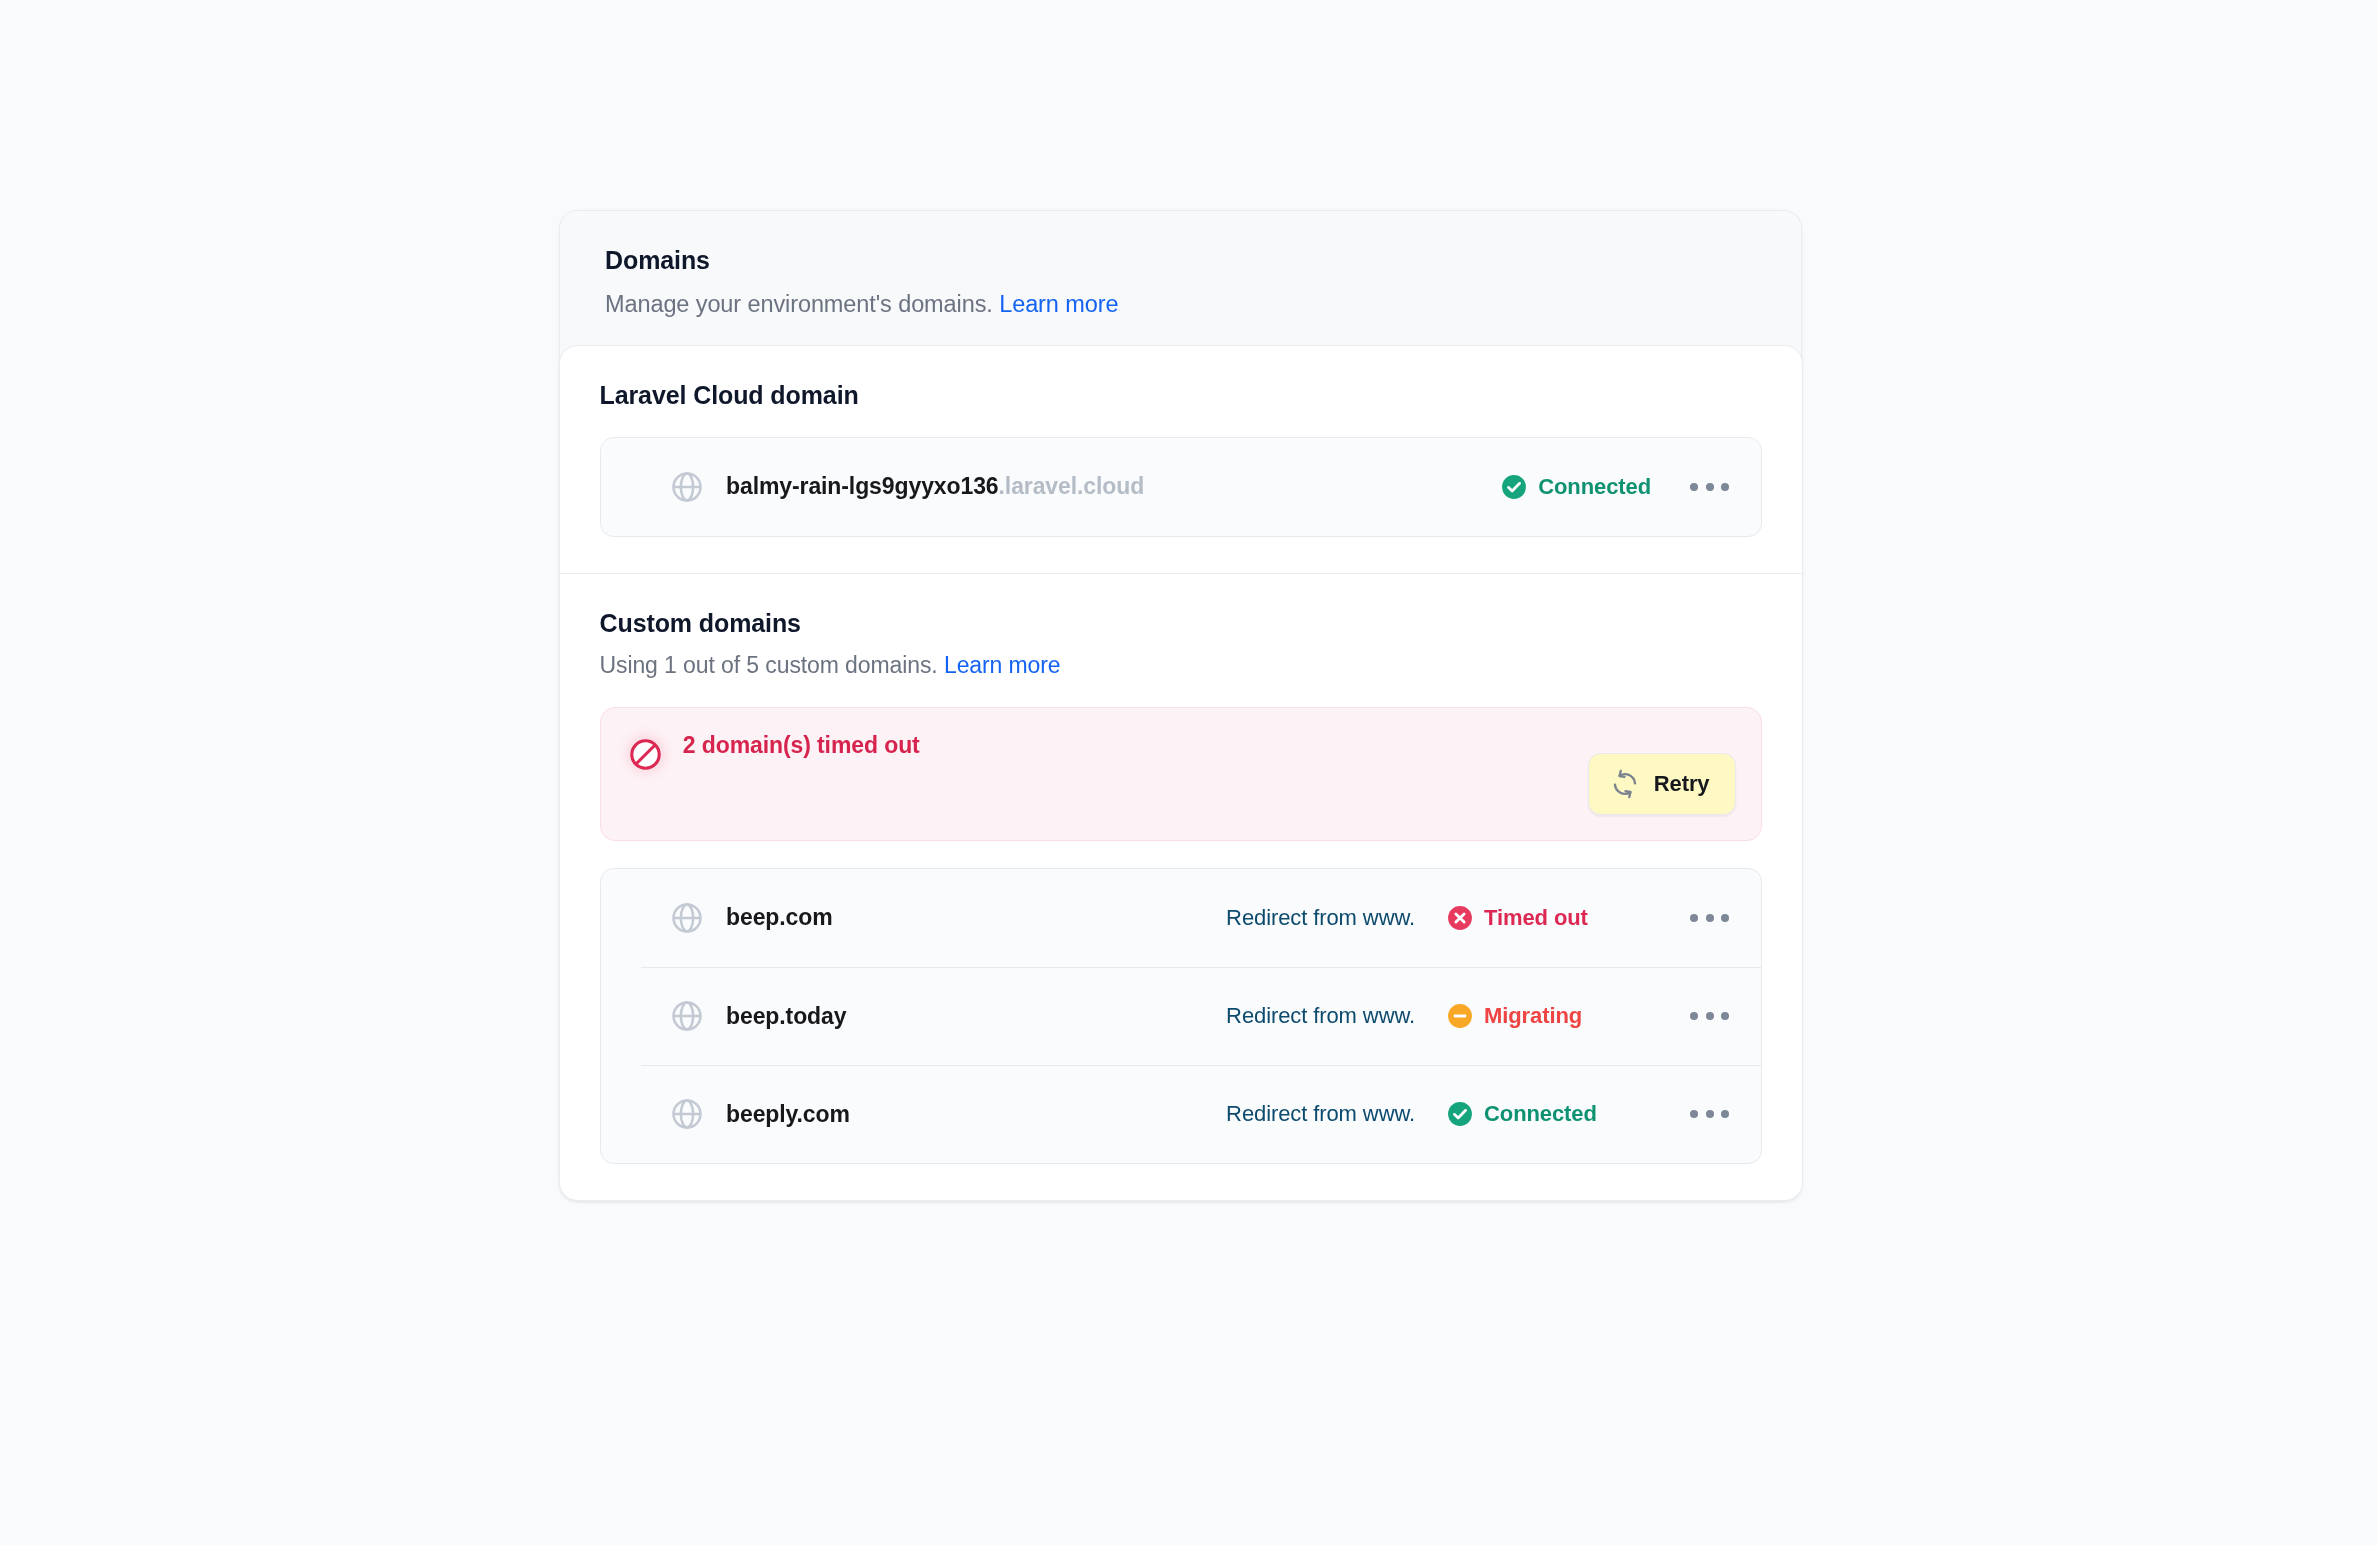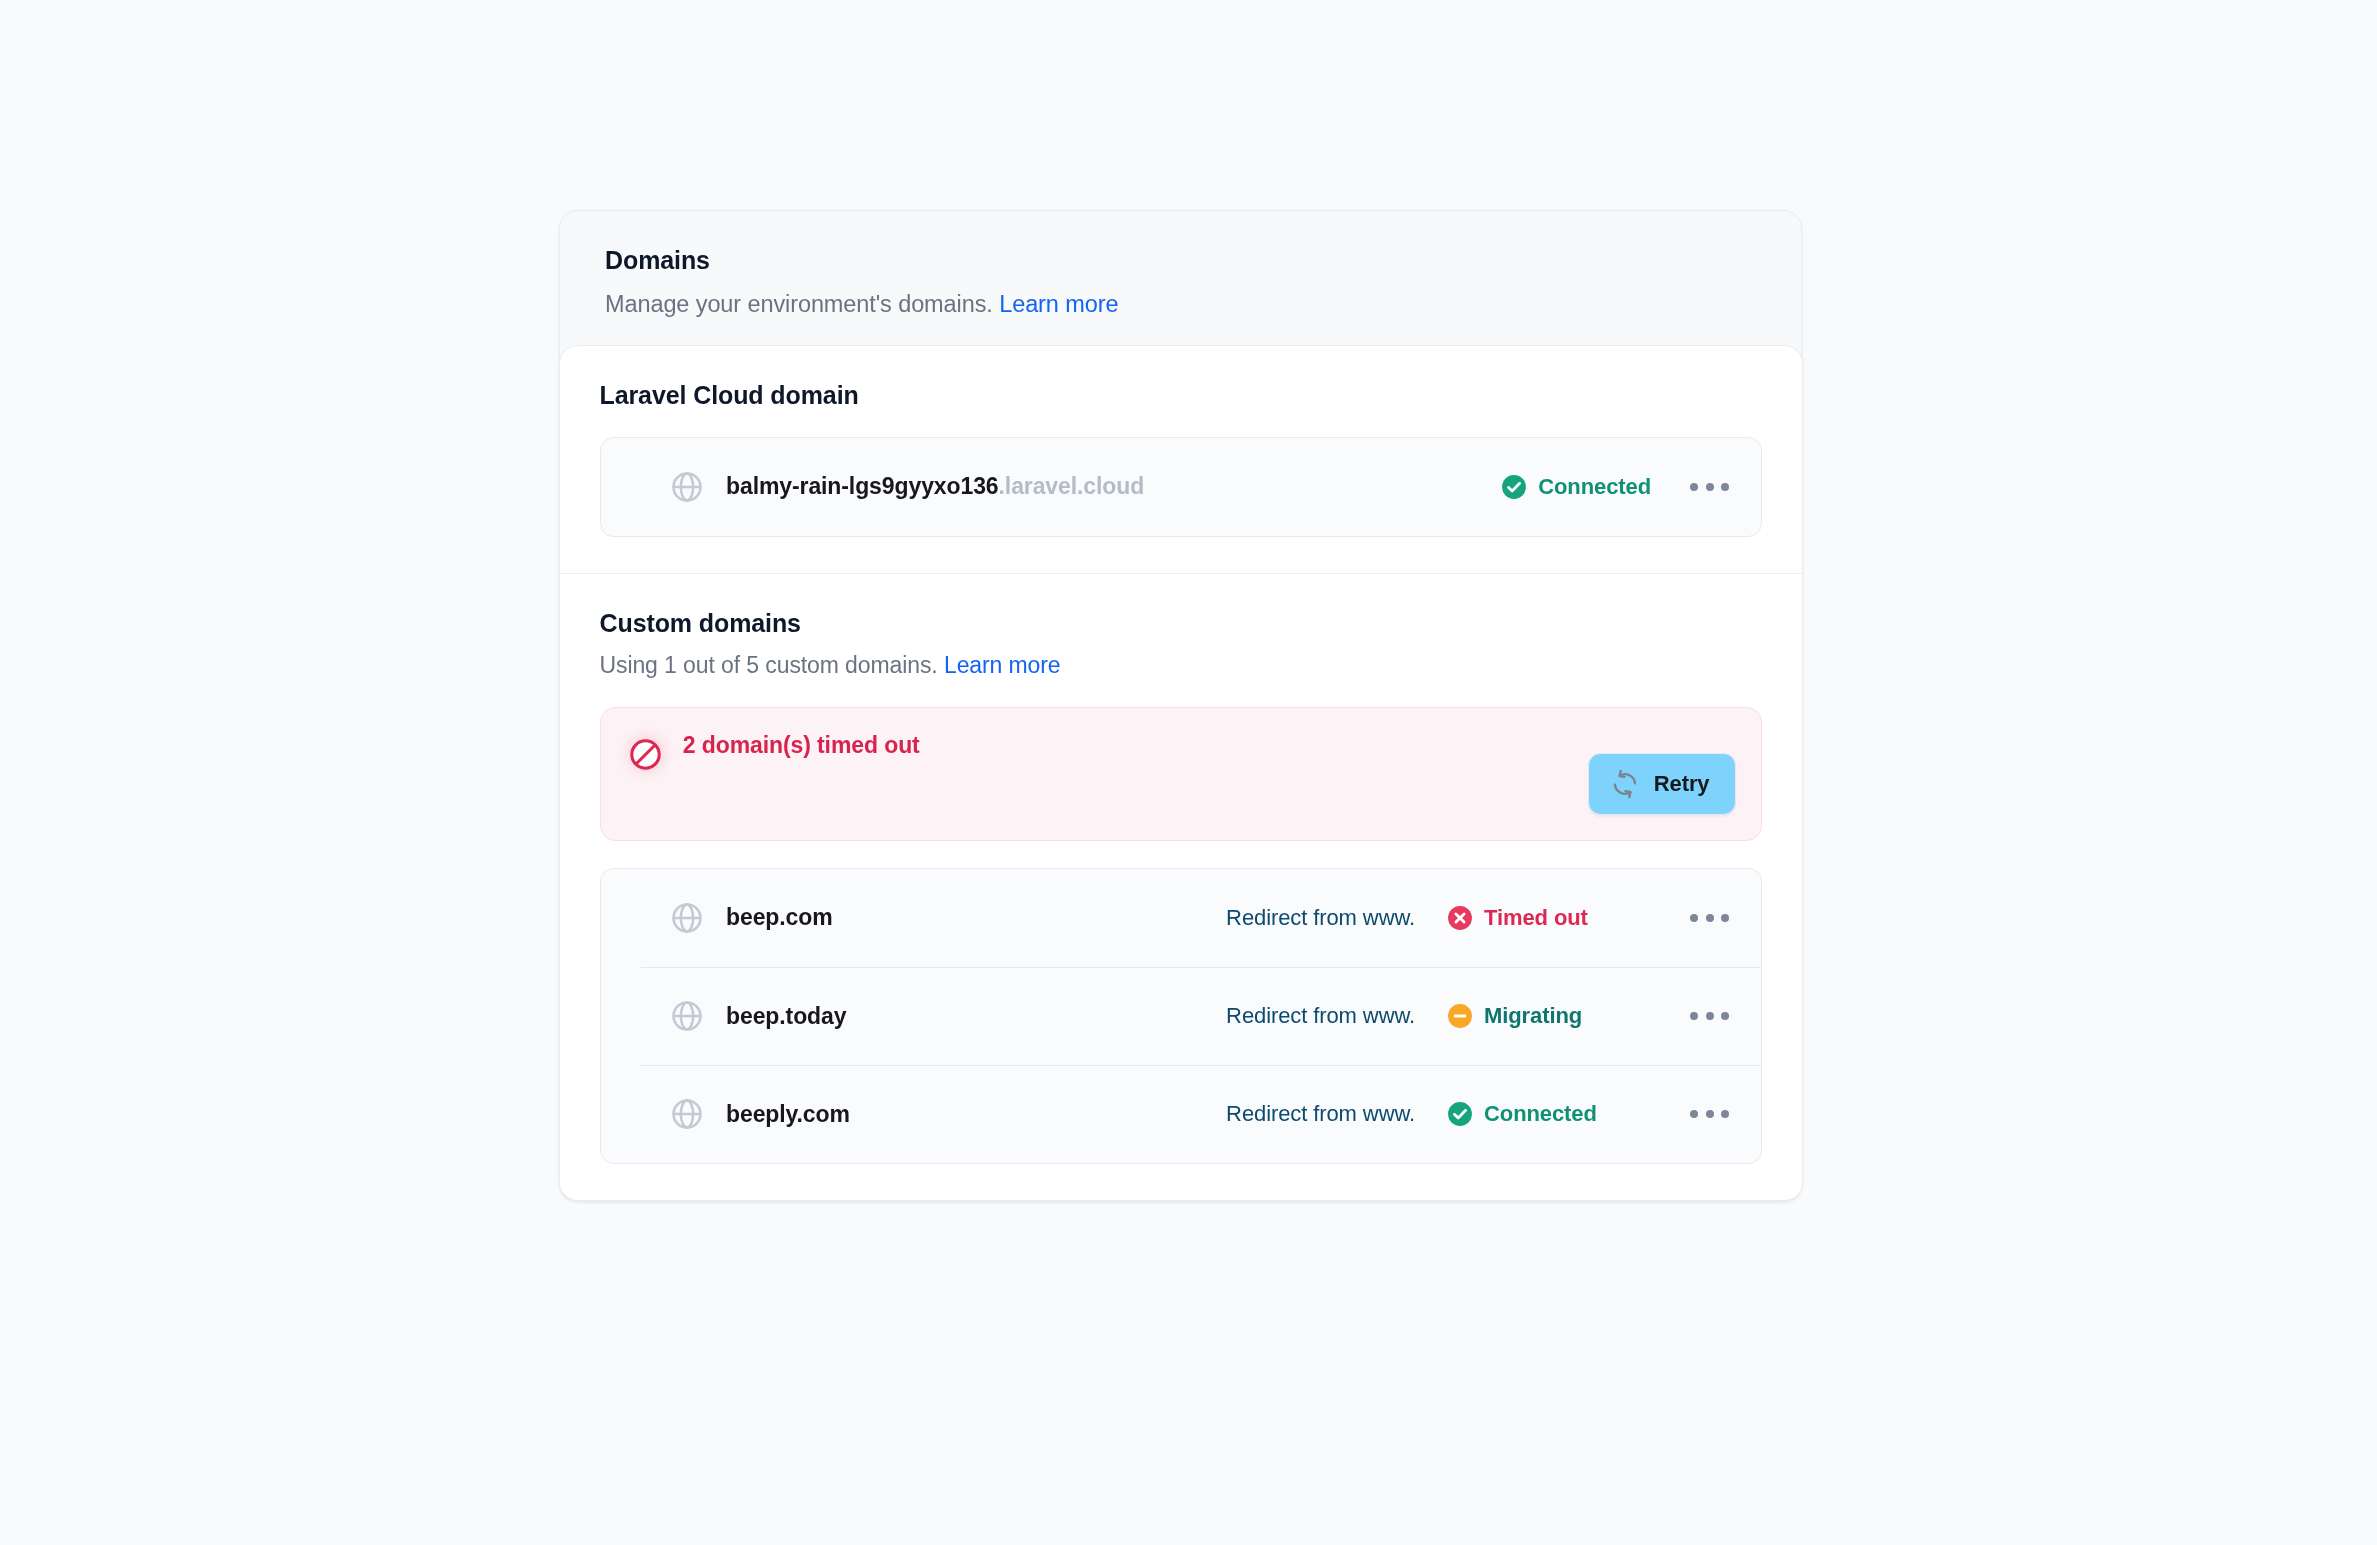--- a/index.html
+++ b/index.html
@@ -154,21 +154,21 @@
     flex: 0 0 auto;
     display: block;
   }
   .status-text {
     font-size: 22px;
     font-weight: 600;
     letter-spacing: -0.1px;
   }
   .status-connected .status-text { color: #0f9272; }
   .status-timedout  .status-text { color: #dc2852; }
-  .status-migrating .status-text { color: #0f766e; }
+  .status-migrating .status-text { color: #ef4444; }
 
   .kebab {
     margin-left: 36px;
     width: 45px;
     height: 31px;
     display: flex;
     align-items: center;
     justify-content: center;
     gap: 7.4px;
     cursor: pointer;
@@ -238,21 +238,21 @@
     letter-spacing: -0.1px;
     max-width: 829px;
   }
 
   .retry-btn {
     flex: 0 0 auto;
     align-self: center;
     display: flex;
     align-items: center;
     gap: 13.6px;
-    background: #7dd3fc;
+    background: #fef9c3;
     border: 1.5px solid #e7e9ee;
     border-radius: 12.4px;
     padding: 15px 25px 15px 21px;
     box-shadow: 0 1.2px 1.9px rgba(15, 23, 42, 0.05);
     cursor: pointer;
     margin-left: 25px;
     margin-top: 21px;
   }
   .retry-btn .retry-label {
     font-size: 22px;

